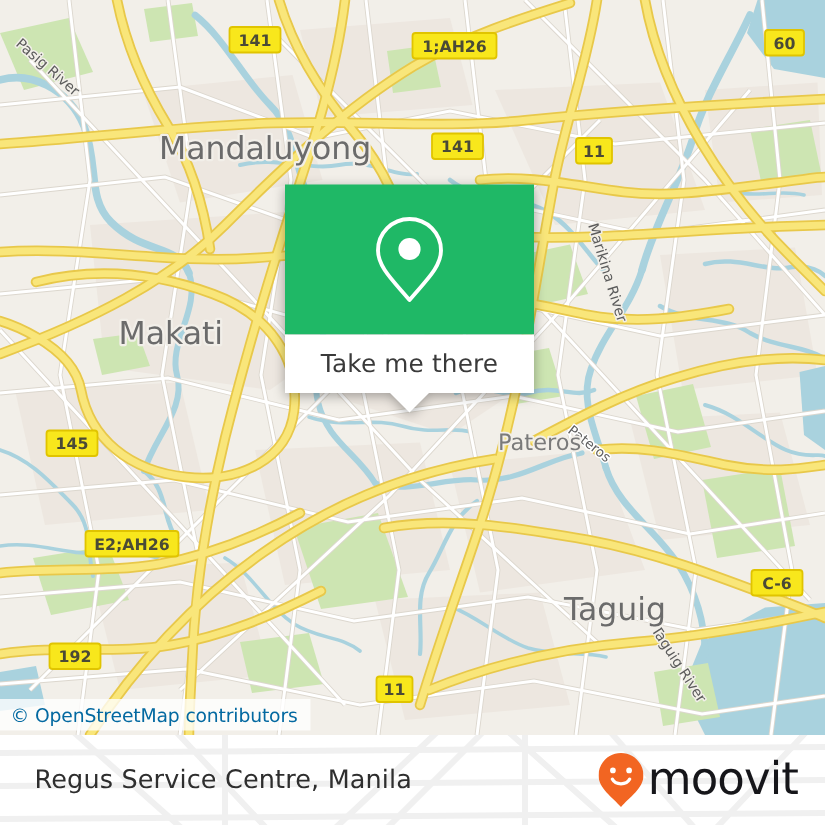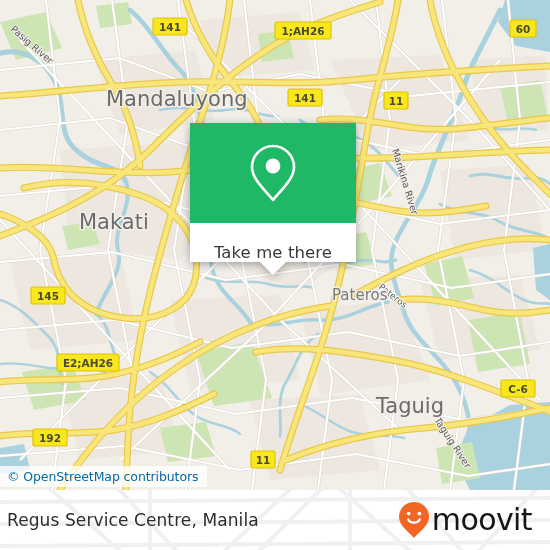--- a/index.html
+++ b/index.html
@@ -73,21 +73,21 @@
   #popup{
     position:absolute;left:190px;top:123px;width:166px;
     filter:drop-shadow(0 2px 4px rgba(0,0,0,0.33));
   }
   #popup-top{
     background:#1FB866;height:100px;width:100%;
     display:flex;align-items:center;justify-content:center;
   }
   #popup-bottom{
     background:#fff;height:39px;width:100%;
-    display:flex;align-items:flex-end;justify-content:center;
+    display:flex;align-items:center;justify-content:center;
     position:relative;
   }
   #popup-label{
     font-family:"DejaVu Sans",sans-serif;
     font-size:16.5px;color:#3a3a3a;letter-spacing:0.1px;
   }
   #popup-tail{
     position:absolute;left:50%;bottom:-13px;
     transform:translateX(-50%);
     width:0;height:0;
@@ -98,21 +98,21 @@
 
   
   #footer{
     position:absolute;left:0;top:490px;width:550px;height:60px;
     background:#ffffff;overflow:hidden;
     display:flex;align-items:center;
   }
   #footer-bg{position:absolute;left:0;top:0;width:550px;height:60px;}
   #footer-title{
     position:relative;z-index:2;
-    margin-left:7px;
+    margin-left:23px;
     font-family:"DejaVu Sans",sans-serif;
     font-size:17px;color:#2e2e2e;letter-spacing:0.1px;
     white-space:nowrap;
   }
   #brand{
     position:absolute;z-index:2;right:18px;top:50%;
     transform:translateY(-50%);
     display:flex;align-items:center;gap:3px;
   }
   #brand-text{

